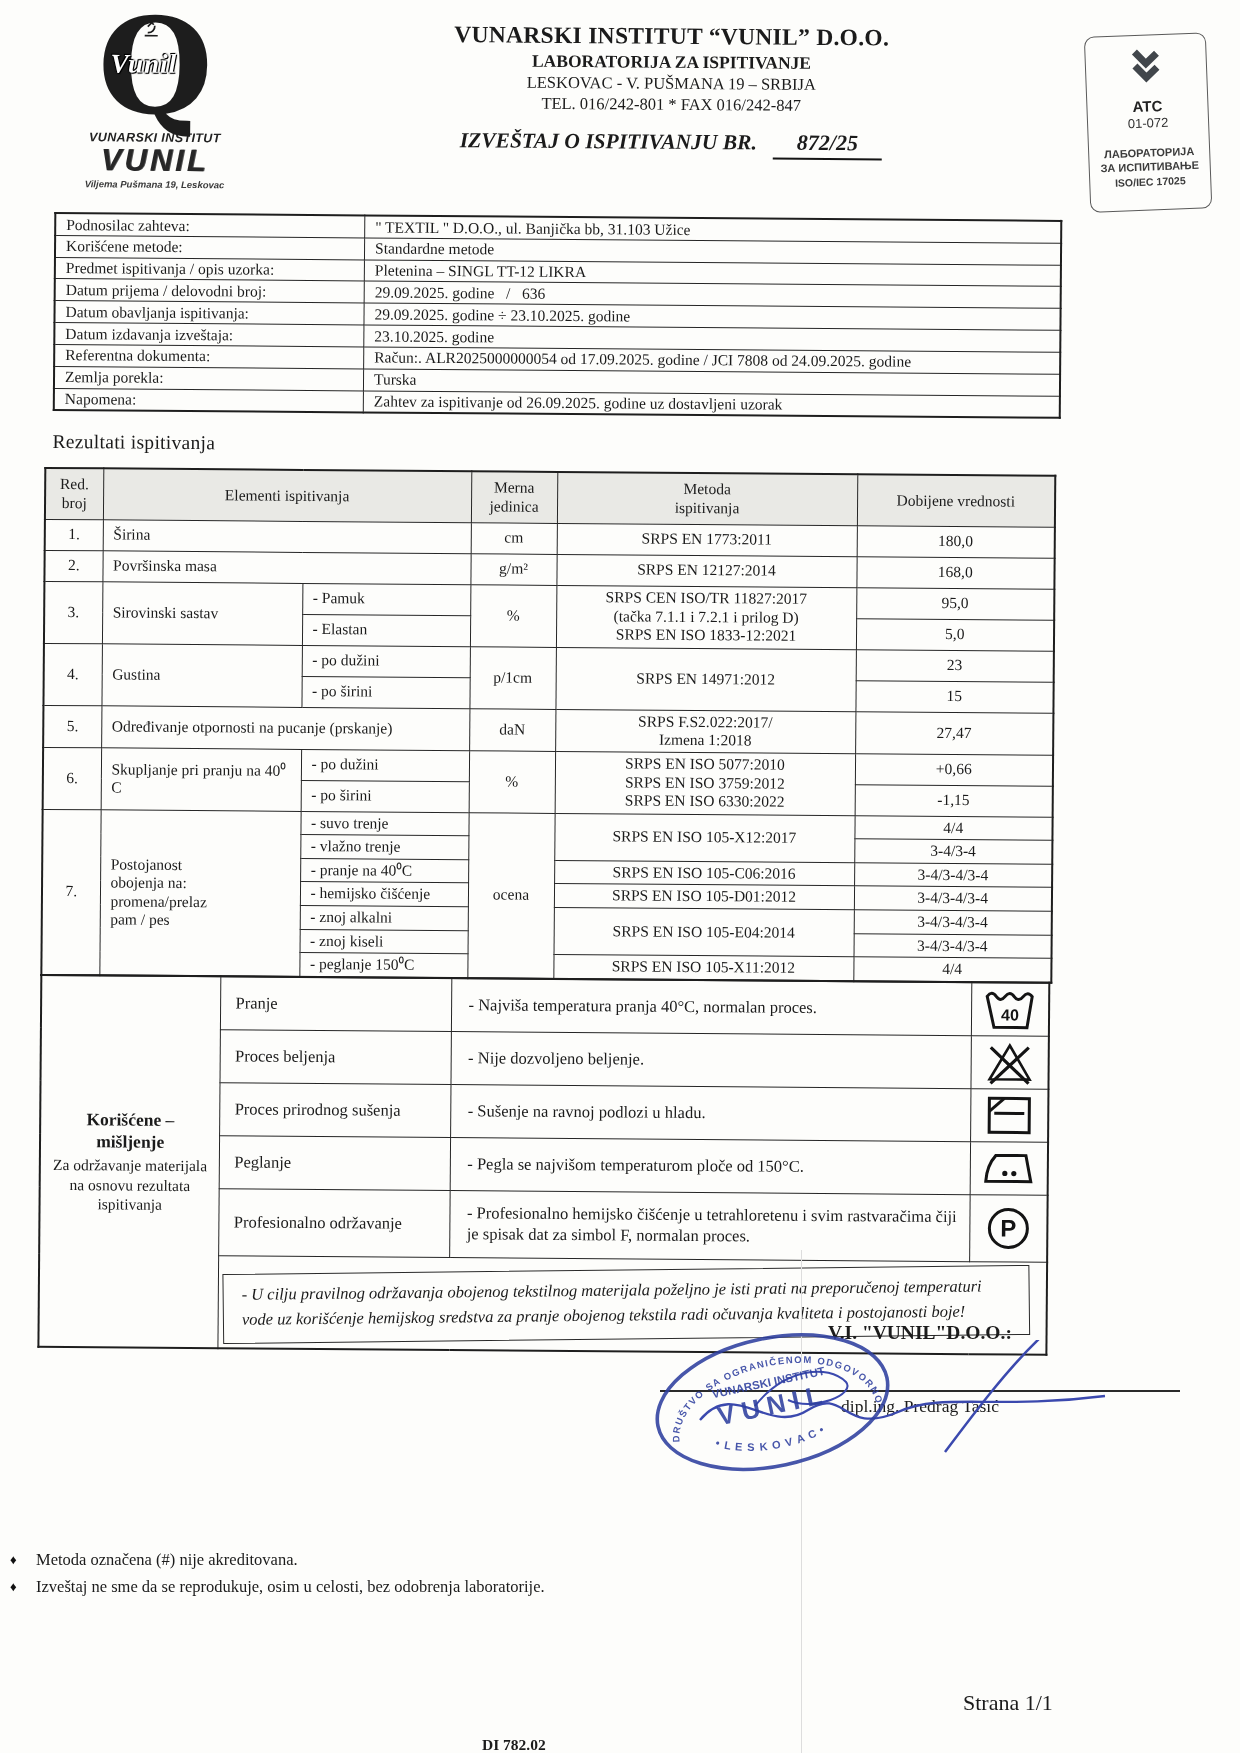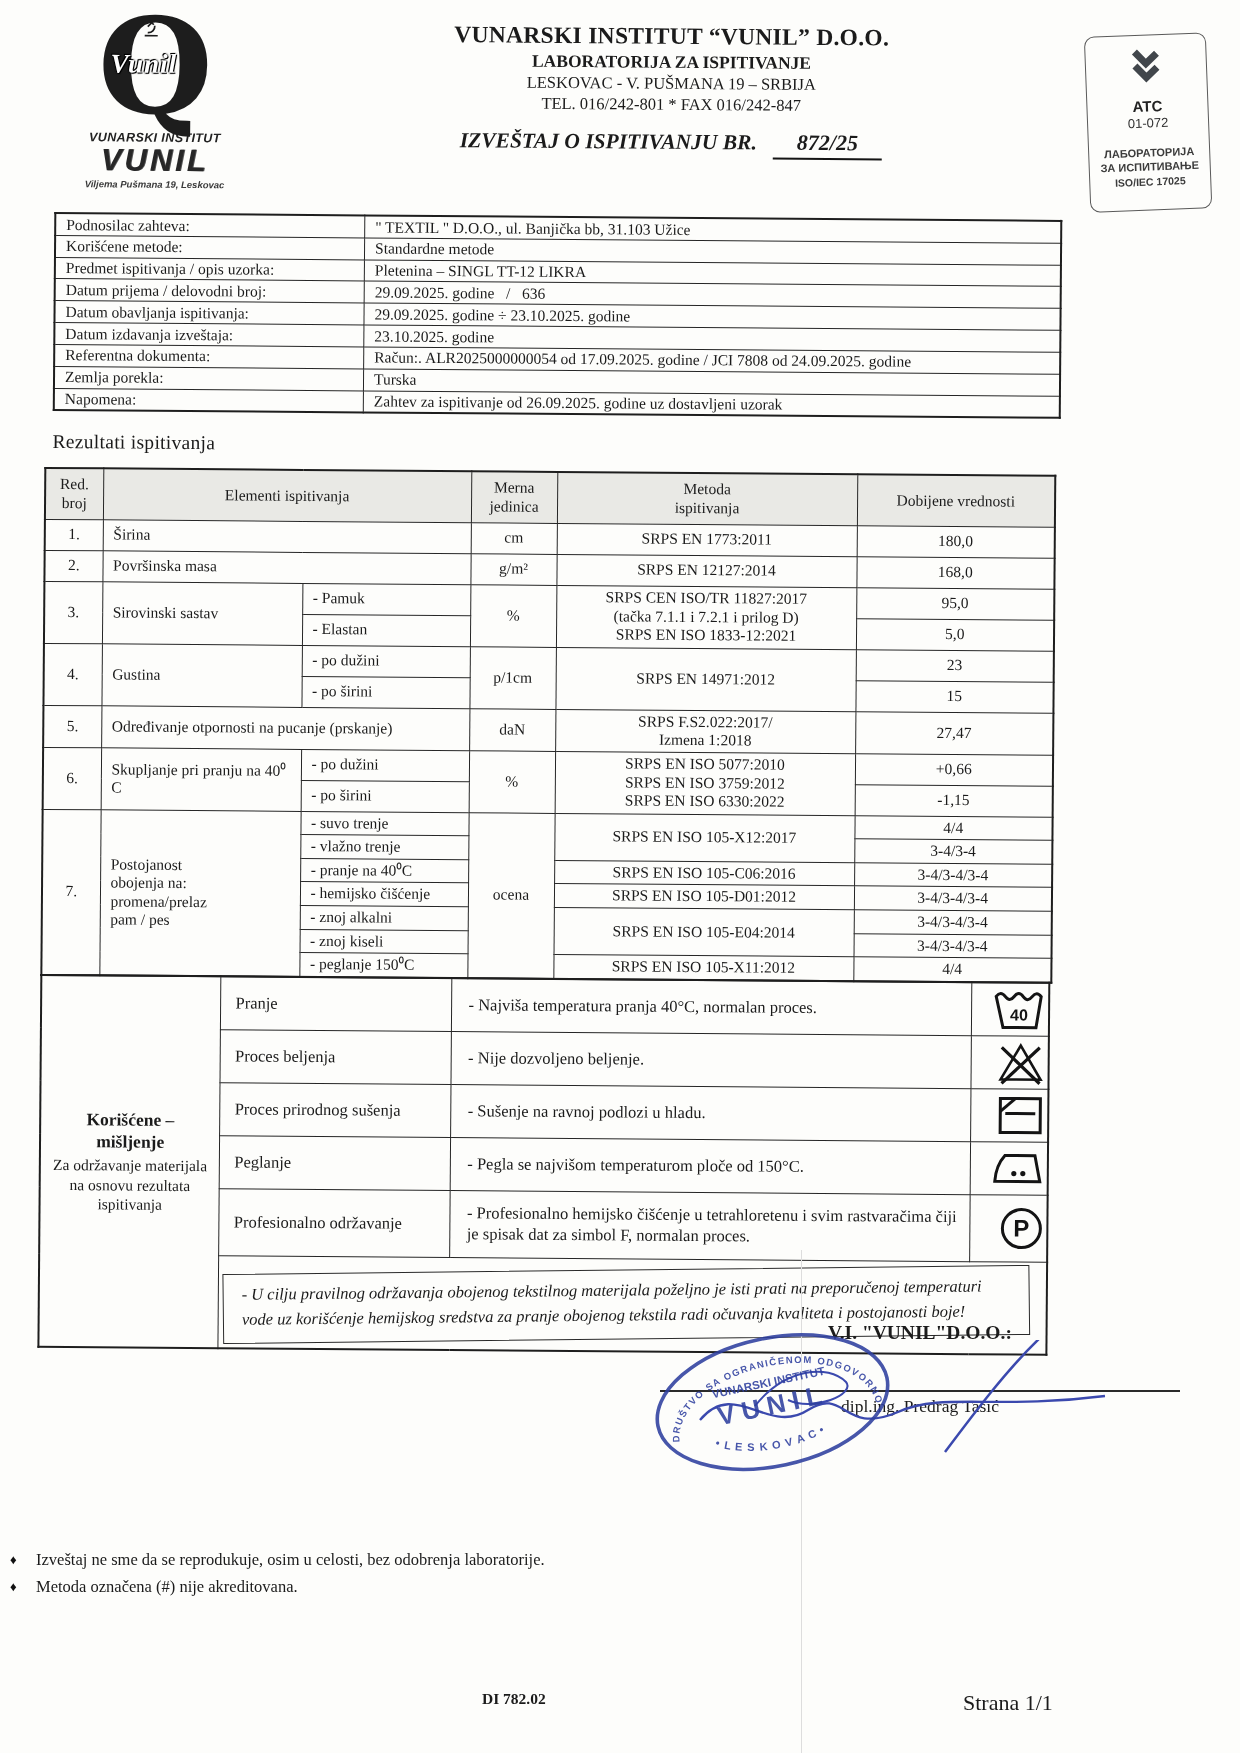--- a/index.html
+++ b/index.html
@@ -53,42 +53,42 @@
   .results td.method{font-size:15.5px;}
   .results tr.tall td{height:26px;}
   
   .interp{margin:-2px 0 0 48px;width:1010px;border:2.6px solid #1e1e1e;}
   .interp td{border:1.6px solid #262626;font-size:16.5px;line-height:1.25;padding:4px 10px;}
   .tum{width:176px;text-align:center;vertical-align:middle;}
   .tum-title{font-weight:bold;font-size:17.5px;}
   .tum-sub{font-size:15.5px;margin-top:3px;}
   .interp td.ilabel{width:226px;padding-left:14px;}
   .interp td.itext{width:508px;padding-left:16px;}
-  .interp td.icon-cell{width:76px;text-align:right;vertical-align:middle;padding:2px;}
+  .interp td.icon-cell{width:76px;text-align:center;vertical-align:middle;padding:2px;}
   .interp tr.irow td{height:44px;}
   .interp tr.irow-tall td{height:58px;}
   .notecell{padding:0 !important;}
   .notebox{border:1.7px solid #2a2a2a;margin:10px 16px 12px 4px;padding:8px 18px 10px;font-style:italic;font-size:16.5px;line-height:1.5;
     transform:rotate(-1.1deg);}
   
   .care{display:inline-block;vertical-align:middle;}
   .care text{font-family:"Liberation Sans", sans-serif;}
   
   .fold-line{position:absolute;left:801px;top:1250px;width:1px;height:503px;background:#ddd;}
   .sig-area{position:absolute;left:630px;top:1322px;width:580px;text-align:center;}
   .sig-company{font-size:19.5px;font-weight:bold;}
   .sig-role{font-size:16.5px;margin-top:4px;}
   .sig-line{border-top:2px solid #2a2a2a;width:520px;margin:46px auto 0;}
   .sig-name{font-size:17.5px;margin-top:4px;}
   .sig-squiggle{position:absolute;left:60px;top:18px;pointer-events:none;}
   .stamp{position:absolute;left:648px;top:1330px;transform:rotate(-12deg);opacity:.88;}
   .notes{position:absolute;left:10px;top:1550px;font-size:16.5px;}
   .note-row{margin-bottom:7px;white-space:nowrap;}
   .diamond{display:inline-block;width:26px;font-size:13px;color:#111;vertical-align:1px;}
-  .doc-code{position:absolute;left:482px;top:1690px;font-size:15.5px;font-weight:bold;}
+  .doc-code{position:absolute;left:482px;top:1736px;font-size:15.5px;font-weight:bold;}
   .page-num{position:absolute;left:963px;top:1690px;font-size:22px;}
 </style>
 </head>
 <body>
 
 <div class="page-rot">
 
   <div class="header">
     <div class="logo-block">
       <div class="q-wrap">
@@ -407,18 +407,18 @@
     </text>
     <text x="125" y="56" text-anchor="middle" font-size="11.5" font-weight="bold" fill="#2e3f9f" font-family="Liberation Sans, sans-serif">VUNARSKI INSTITUT</text>
     <text x="125" y="84" text-anchor="middle" font-size="26" font-weight="bold" letter-spacing="7" fill="#2e3f9f" font-family="Liberation Sans, sans-serif">VUNIL</text>
     <text font-size="11" font-weight="bold" fill="#2e3f9f" font-family="Liberation Sans, sans-serif" letter-spacing="1">
       <textPath href="#arcBot" startOffset="2">• L E S K O V A C •</textPath>
     </text>
   </svg>
 </div>
 
 <div class="notes">
+  <div class="note-row"><span class="diamond">♦</span><span>Metoda označena (#) nije akreditovana.</span></div>
   <div class="note-row"><span class="diamond">♦</span><span>Izveštaj ne sme da se reprodukuje, osim u celosti, bez odobrenja laboratorije.</span></div>
-  <div class="note-row"><span class="diamond">♦</span><span>Metoda označena (#) nije akreditovana.</span></div>
 </div>
 
 <div class="doc-code">DI 782.02</div>
 <div class="page-num">Strana 1/1</div>
 
 </body></html>

